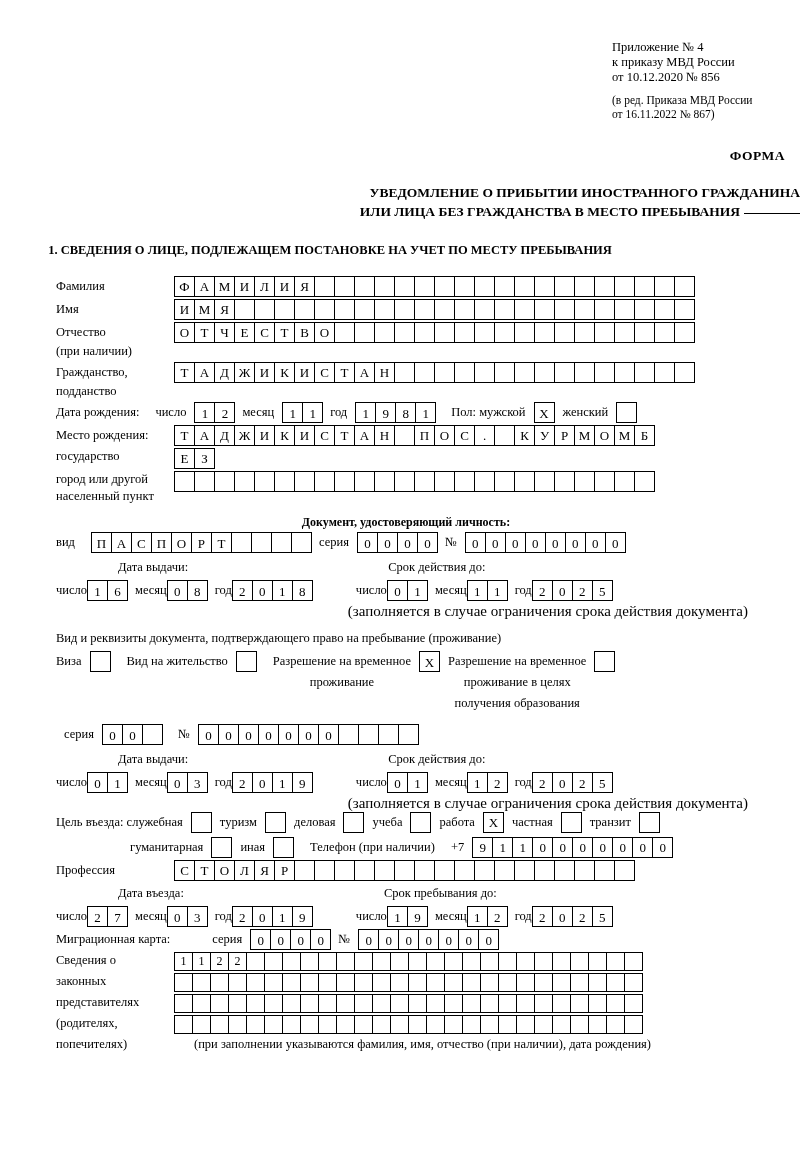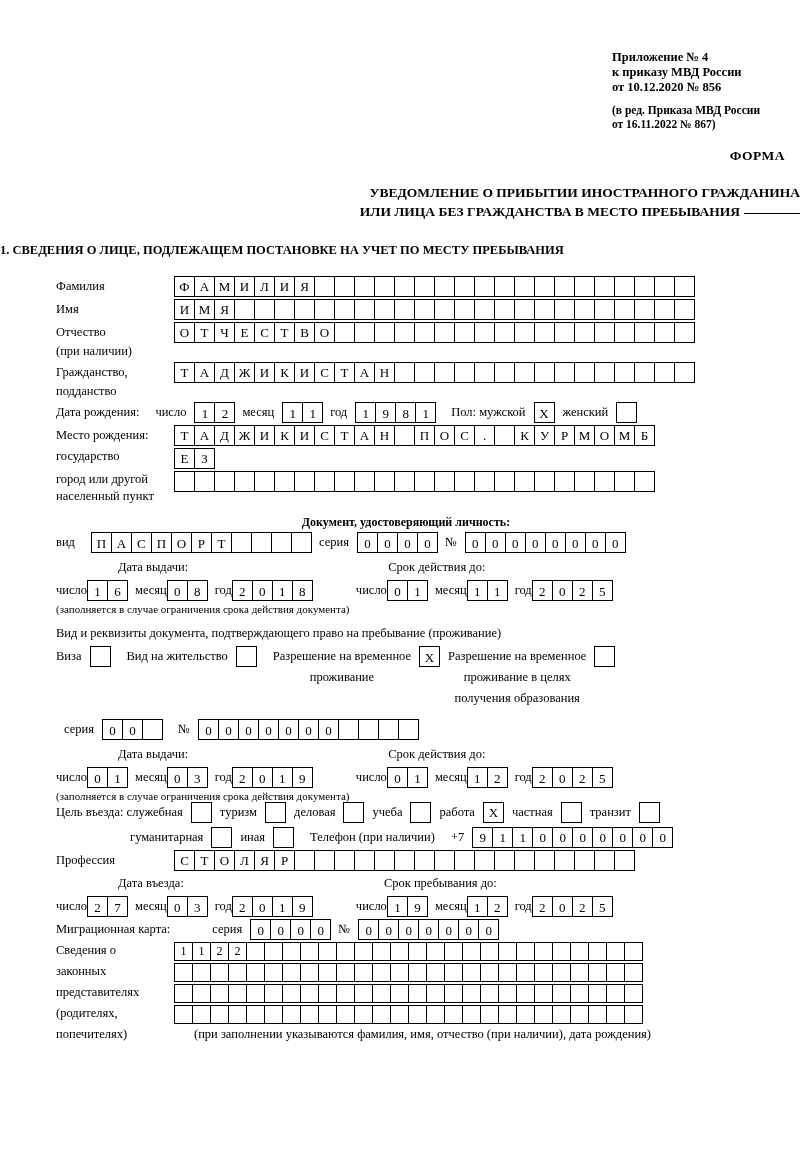--- a/index.html
+++ b/index.html
@@ -17,26 +17,25 @@
   }
   .page {
     position: relative;
     width: 800px;
     height: 1163px;
     padding: 0;
     box-sizing: border-box;
   }
   .header-block {
     position: absolute;
-    top: 50px;
+    top: 40px;
     left: 612px;
     width: 180px;
     font-size: 12.5px;
     line-height: 15px;
-    font-weight: bold;
   }
   .header-block .grp2 {
     margin-top: 8px;
     font-size: 11.5px;
     line-height: 14px;
   }
   .form-word {
     position: absolute;
     top: 148px;
     left: 0;
@@ -64,21 +63,21 @@
     width: 56px;
     border-bottom: 1px solid #000;
     vertical-align: 2px;
     margin-left: 4px;
   }
   .section1 {
     position: absolute;
     top: 243px;
     left: 0;
     width: 660px;
-    text-align: left;
+    text-align: center;
     font-weight: bold;
     font-size: 12.5px;
   }
   .form-body {
     position: absolute;
     top: 276px;
     left: 56px;
     width: 700px;
     font-size: 12.5px;
   }
@@ -158,22 +157,22 @@
   .mt8 { margin-top: 8px; }
   .mt10 { margin-top: 10px; }
   .date-line {
     display: flex;
     align-items: center;
     font-size: 12.5px;
   }
   .date-line span { line-height: 21px; }
   .nowrap { white-space: nowrap; }
   .note-right {
-    text-align: left;
-    font-size: 11px;
+    text-align: right;
+    font-size: 15px;
     padding-right: 8px;
   }
   .purp-row {
     display: flex;
     align-items: center;
     flex-wrap: nowrap;
     font-size: 12.5px;
   }
   .perm-labels {
     font-size: 12.5px;

